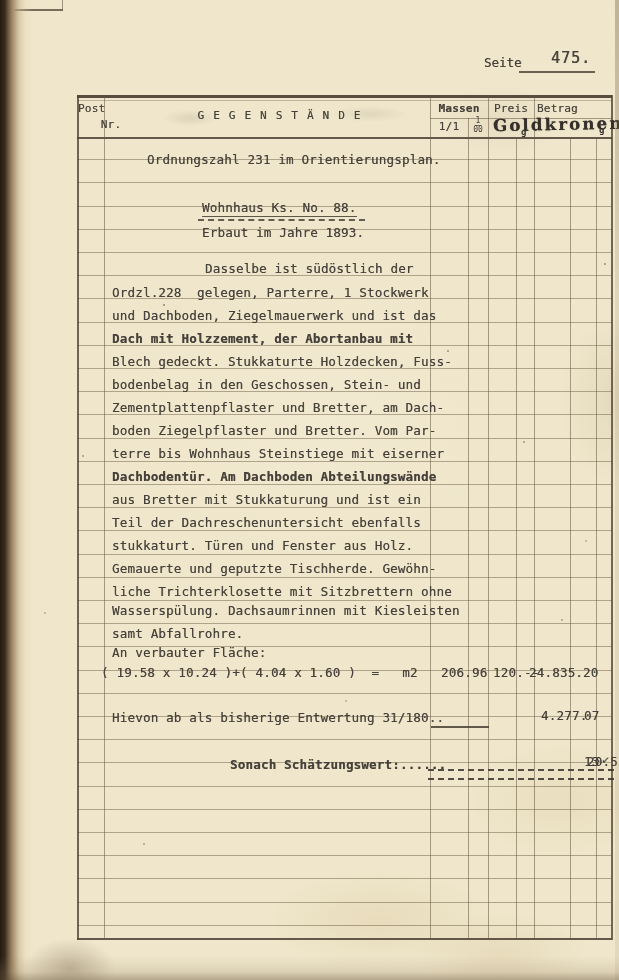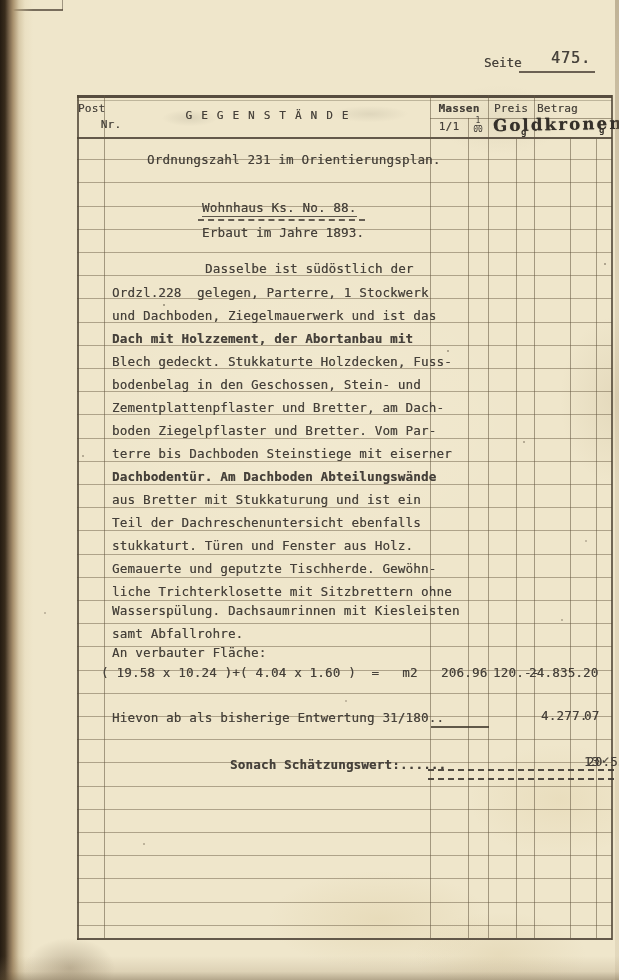--- a/index.html
+++ b/index.html
@@ -68,21 +68,21 @@
     text-shadow:.3px .2px .5px rgba(62,56,46,.55);
   }
   .u-wohnhaus{border-bottom:1.5px solid rgba(66,60,52,.85);padding-bottom:1px;}
   .u-wohnhaus::after{
     content:"";position:absolute;left:-4px;right:-8px;top:calc(100% + 3px);
     border-top:2px dashed rgba(66,60,52,.8);
   }
   .check{font-size:12px;transform:rotate(6deg);}
   .hdr{position:absolute;font-size:11px;letter-spacing:.2px;text-shadow:.3px .2px .5px rgba(62,56,46,.5);}
   .hdr.center{text-align:center;}
-  .gegen{letter-spacing:9px;text-indent:9px;}
+  .gegen{letter-spacing:9px;text-indent:9px;padding-left:12px;}
   .frac{position:absolute;display:flex;flex-direction:column;align-items:center;font-size:8px;line-height:7.5px;}
   .frac .num{border-bottom:1px solid rgba(66,60,52,.7);padding:0 1px;}
   .stamp{
     position:absolute;font-family:"DejaVu Serif","Liberation Serif",serif;font-weight:bold;
     font-size:16.5px;letter-spacing:2.2px;color:var(--stamp-ink,#35302a);
     transform:rotate(-1.2deg);text-shadow:0 0 .7px rgba(45,40,33,.8);
   }
   .stamp-mark{position:absolute;font-size:9px;font-weight:bold;color:var(--stamp-ink,#35302a);}
   .seite-underline{position:absolute;left:519px;top:71px;width:76px;height:1.5px;background:rgba(74,64,52,.8);}
   .seite-number{position:absolute;left:551px;top:49px;font-size:15px;letter-spacing:1px;
@@ -148,21 +148,21 @@
       <div class="tline u-wohnhaus" style="left: 202px; top: 201px;">Wohnhaus Ks. No. 88.</div>
       <div class="tline" style="left: 202px; top: 226px;">Erbaut im Jahre 1893.</div>
       <div class="tline" style="left: 205px; top: 262px;">Dasselbe ist südöstlich der</div>
       <div class="tline" style="left: 112px; top: 286px;">Ordzl.228  gelegen, Parterre, 1 Stockwerk</div>
       <div class="tline" style="left: 112px; top: 309px;">und Dachboden, Ziegelmauerwerk und ist das</div>
       <div class="tline" style="left: 112px; top: 332px; font-weight: bold;">Dach mit Holzzement, der Abortanbau mit</div>
       <div class="tline" style="left: 112px; top: 355px;">Blech gedeckt. Stukkaturte Holzdecken, Fuss-</div>
       <div class="tline" style="left: 112px; top: 378px;">bodenbelag in den Geschossen, Stein- und</div>
       <div class="tline" style="left: 112px; top: 401px;">Zementplattenpflaster und Bretter, am Dach-</div>
       <div class="tline" style="left: 112px; top: 424px;">boden Ziegelpflaster und Bretter. Vom Par-</div>
-      <div class="tline" style="left: 112px; top: 447px;">terre bis Dachboden Steinstiege mit eiserner</div>
+      <div class="tline" style="left: 112px; top: 447px;">terre bis Wohnhaus Steinstiege mit eiserner</div>
       <div class="tline" style="left: 112px; top: 470px; font-weight: bold;">Dachbodentür. Am Dachboden Abteilungswände</div>
       <div class="tline" style="left: 112px; top: 493px;">aus Bretter mit Stukkaturung und ist ein</div>
       <div class="tline" style="left: 112px; top: 516px;">Teil der Dachreschenuntersicht ebenfalls</div>
       <div class="tline" style="left: 112px; top: 539px;">stukkaturt. Türen und Fenster aus Holz.</div>
       <div class="tline" style="left: 112px; top: 562px;">Gemauerte und geputzte Tischherde. Gewöhn-</div>
       <div class="tline" style="left: 112px; top: 585px;">liche Trichterklosette mit Sitzbrettern ohne</div>
       <div class="tline" style="left: 112px; top: 604px;">Wasserspülung. Dachsaumrinnen mit Kiesleisten</div>
       <div class="tline" style="left: 112px; top: 627px;">samt Abfallrohre.</div>
       <div class="tline" style="left: 112px; top: 646px;">An verbauter Fläche:</div>
       <div class="tline" style="left: 101px; top: 666px;">( 19.58 x 10.24 )+( 4.04 x 1.60 )  =   m2</div>

